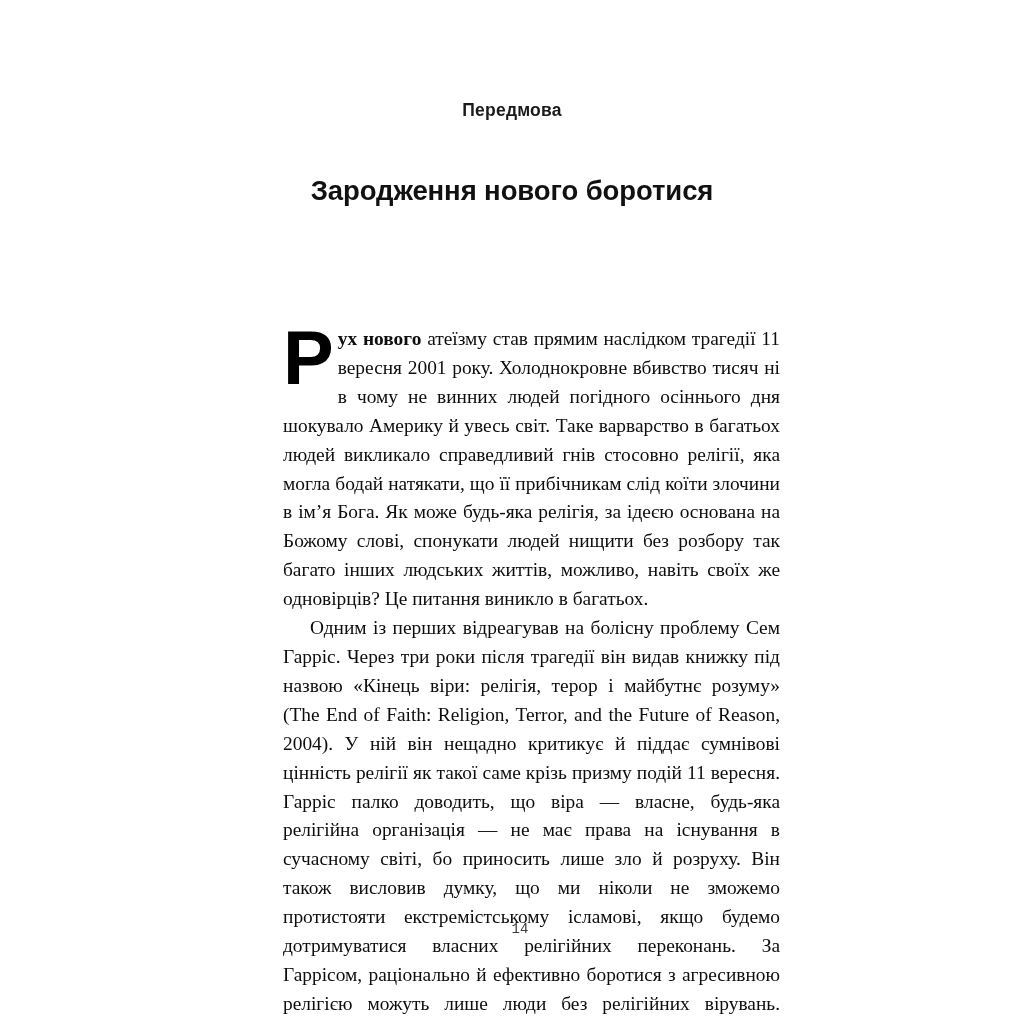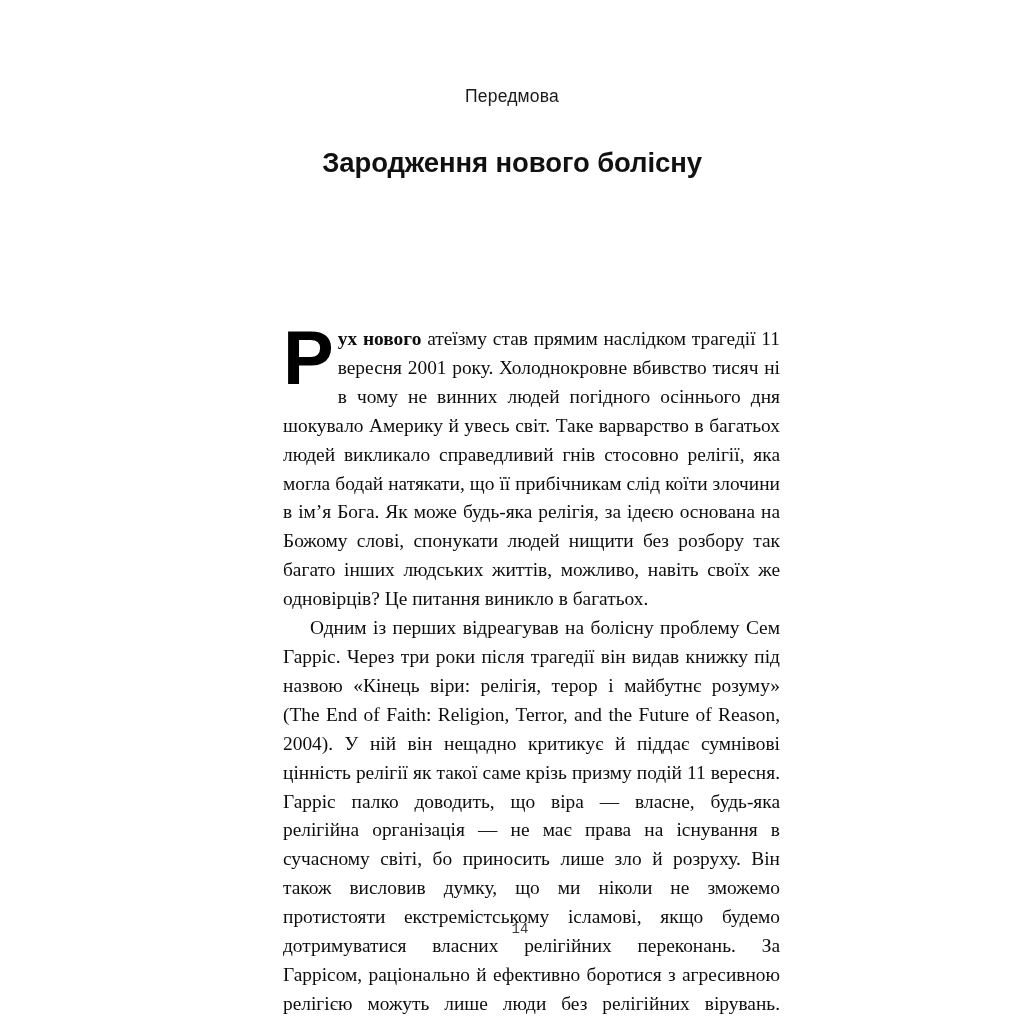--- a/index.html
+++ b/index.html
@@ -23,25 +23,25 @@
     position: absolute;
     left: 0;
     top: 86px;
     width: 1024px;
     text-align: center;
   }
 
   .kicker {
     font-family: "Liberation Sans", sans-serif;
     font-size: 17.5px;
-    font-weight: 400;
+    font-weight: 700;
     color: #1a1a1a;
     letter-spacing: 0.2px;
     line-height: 1;
-    margin: 2px;
+    margin: 16px;
   }
 
   .chapter-title {
     font-family: "Liberation Sans", sans-serif;
     font-size: 27.5px;
     font-weight: 700;
     color: #111111;
     letter-spacing: -0.1px;
     line-height: 1;
     margin: 0;
@@ -102,21 +102,21 @@
     line-height: 1;
   }
 </style>
 </head>
 <body>
 
 <div class="page">
 
   <div class="header">
     <div class="kicker">Передмова</div>
-    <h1 class="chapter-title">Зародження нового болісну</h1>
+    <h1 class="chapter-title">Зародження нового боротися</h1>
   </div>
 
   <div class="text-column">
 
     <p class="body-par">
       <span class="dropcap">Р</span><span class="lead-bold">ух нового</span><span> атеїзму став прямим наслідком трагедії 11 вересня 2001 року. Холоднокровне вбивство тисяч ні в чому не винних людей погідного осіннього дня шокувало Америку й увесь світ. Таке варварство в багатьох людей викликало справедливий гнів стосовно релігії, яка могла бодай натякати, що її прибічникам слід коїти злочини в ім’я Бога. Як може будь-яка релігія, за ідеєю основана на Божому слові, спонукати людей нищити без розбору так багато інших людських життів, можливо, навіть своїх же одновірців? Це питання виникло в багатьох.</span>
     </p>
 
     <p class="body-par">
       <span>Одним із перших відреагував на болісну проблему Сем Гарріс. Через три роки після трагедії він видав книжку під назвою «Кінець віри: релігія, терор і майбутнє розуму» (The End of Faith: Religion, Terror, and the Future of Reason, 2004). У ній він нещадно критикує й піддає сумнівові цінність релігії як такої саме крізь призму подій 11 вересня. Гарріс палко доводить, що віра — власне, будь-яка релігійна організація — не має права на існування в сучасному світі, бо приносить лише зло й розруху. Він також висловив думку, що ми ніколи не зможемо протистояти екстремістському ісламові, якщо будемо дотримуватися власних релігійних переконань. За Гаррісом, раціонально й ефективно боротися з агресивною релігією можуть лише люди без релігійних вірувань. Книжка відразу стала бестселером і розпалила вогнище суперечок.</span>

